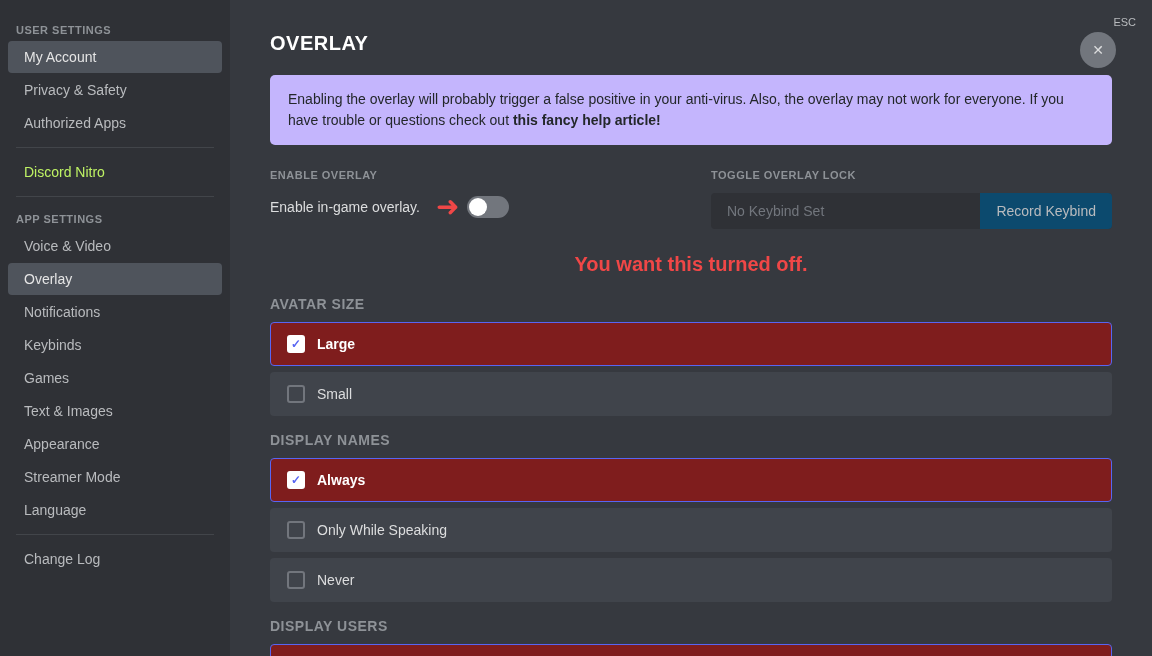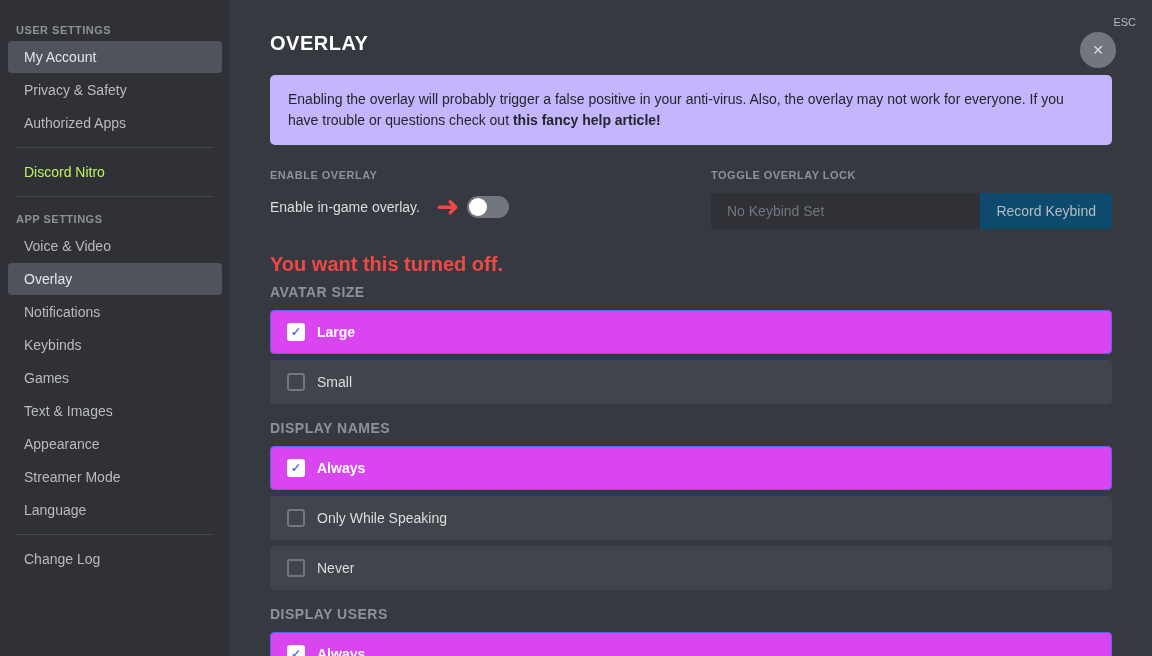--- a/index.html
+++ b/index.html
@@ -157,22 +157,22 @@
       top: 2px;
       left: 2px;
       transition: left 0.2s;
     }
 
     
     .annotation-text {
       color: #f04747;
       font-size: 20px;
       font-weight: 700;
-      text-align: left;
-      margin-bottom: 8px;
+      text-align: center;
+      margin-bottom: 20px;
     }
 
     
     .keybind-area {
       display: flex;
       align-items: center;
       background: #2f3136;
       border-radius: 4px;
       overflow: hidden;
     }
@@ -212,21 +212,21 @@
       background: #40444b;
       border-radius: 4px;
       padding: 12px 16px;
       margin-bottom: 6px;
       gap: 12px;
       cursor: pointer;
       border: 1px solid transparent;
     }
 
     .option-item.selected {
-      background: #d946ef;
+      background: #7f1d1d;
       border-color: #5865f2;
     }
 
     .checkbox {
       width: 18px;
       height: 18px;
       border-radius: 3px;
       border: 2px solid #72767d;
       background: transparent;
       display: flex;

